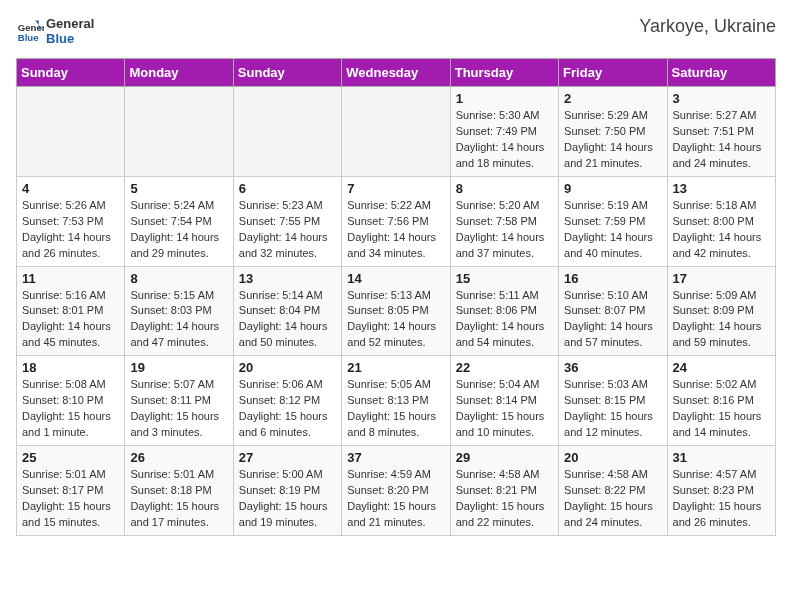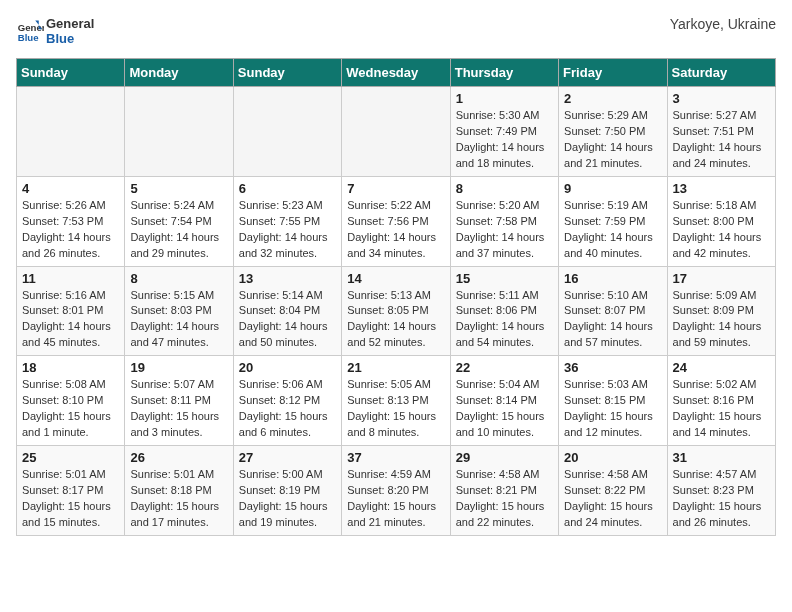--- a/index.html
+++ b/index.html
@@ -27,30 +27,30 @@
     }
     .title-block {
       text-align: right;
     }
     .month-year {
       font-size: 32px;
       font-weight: bold;
       color: #222;
     }
     .location {
-      font-size: 14px;
+      font-size: 18px;
       color: #444;
     }
     table {
       width: 100%;
       border-collapse: collapse;
       table-layout: fixed;
     }
     thead tr th {
-      background-color: #0f766e;
+      background-color: #a21caf;
       color: #fff;
       font-size: 13px;
       font-weight: bold;
       padding: 6px 4px;
       text-align: left;
       border: 1px solid #aaa;
     }
     tbody tr td {
       border: 1px solid #ccc;
       vertical-align: top;

